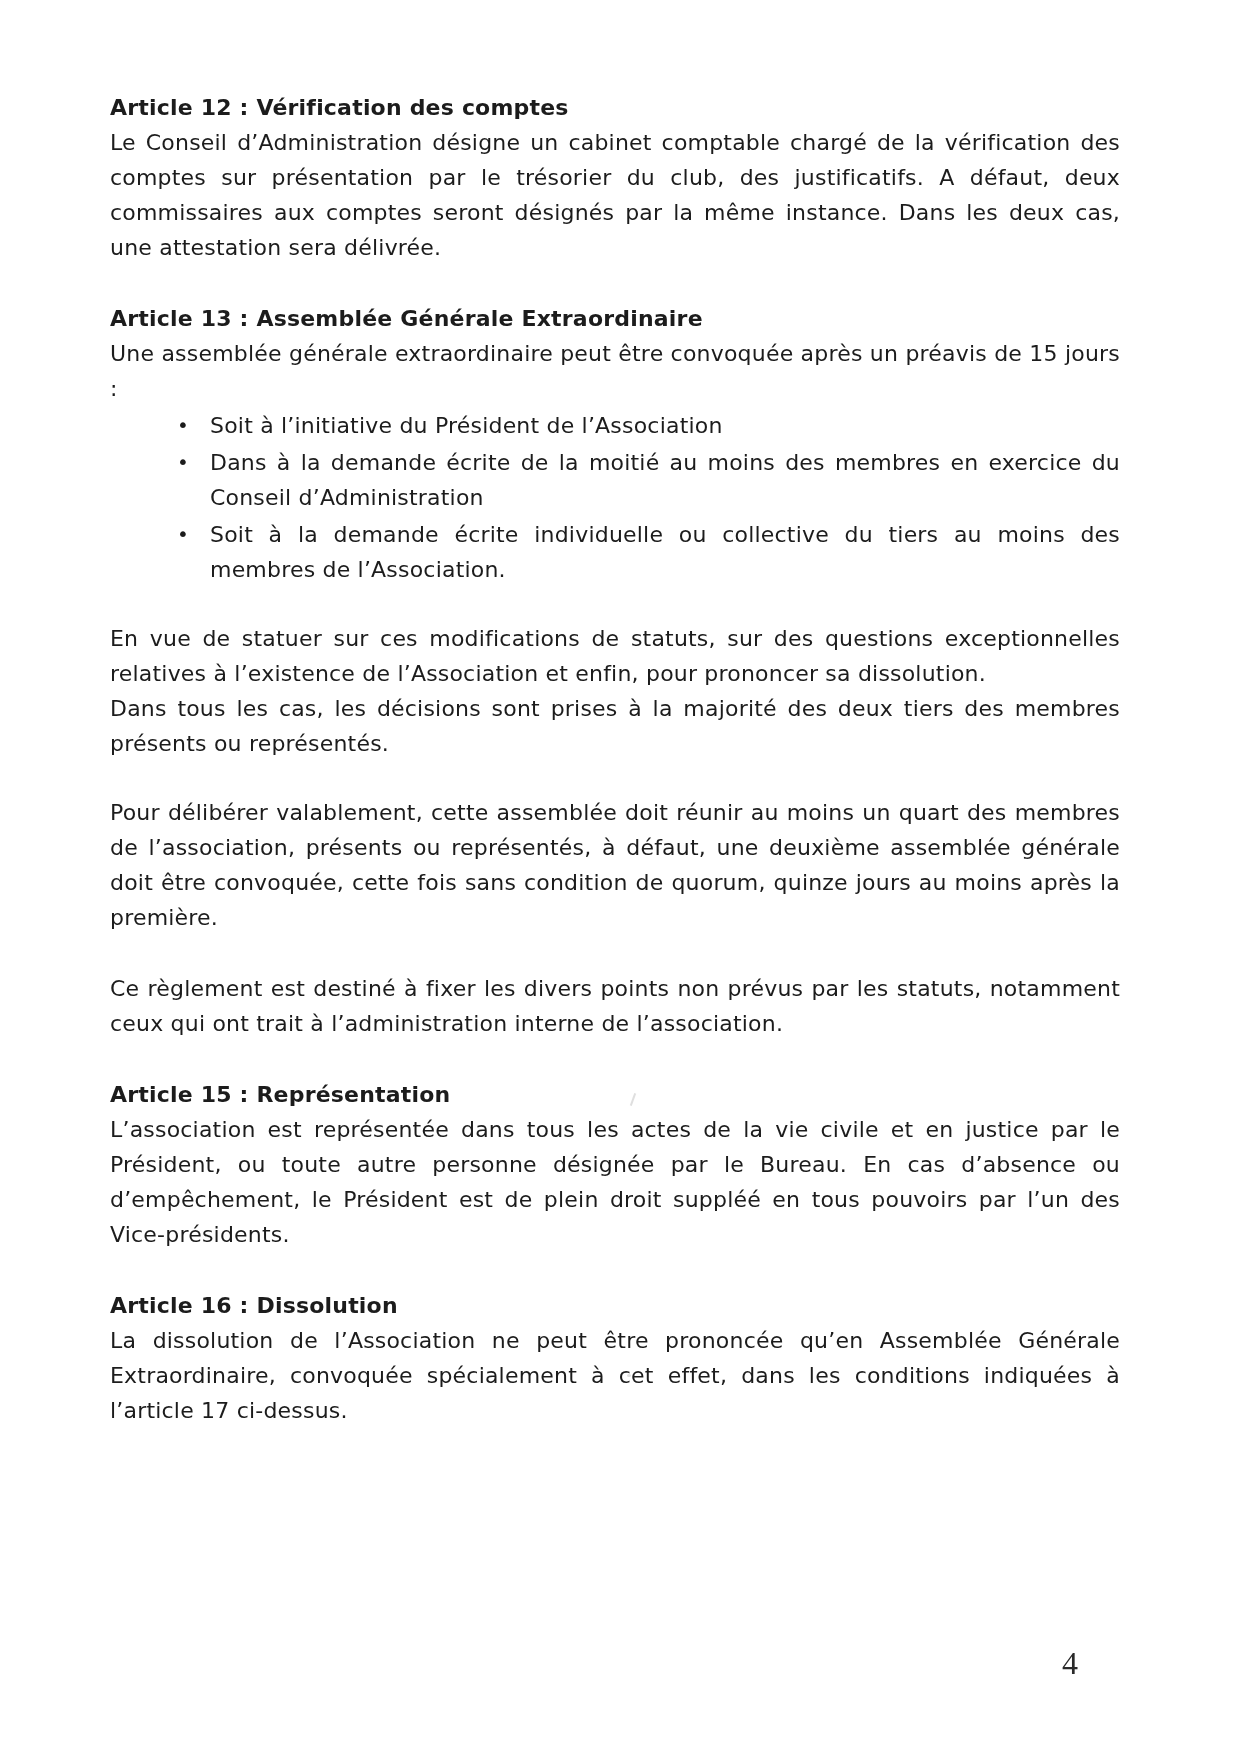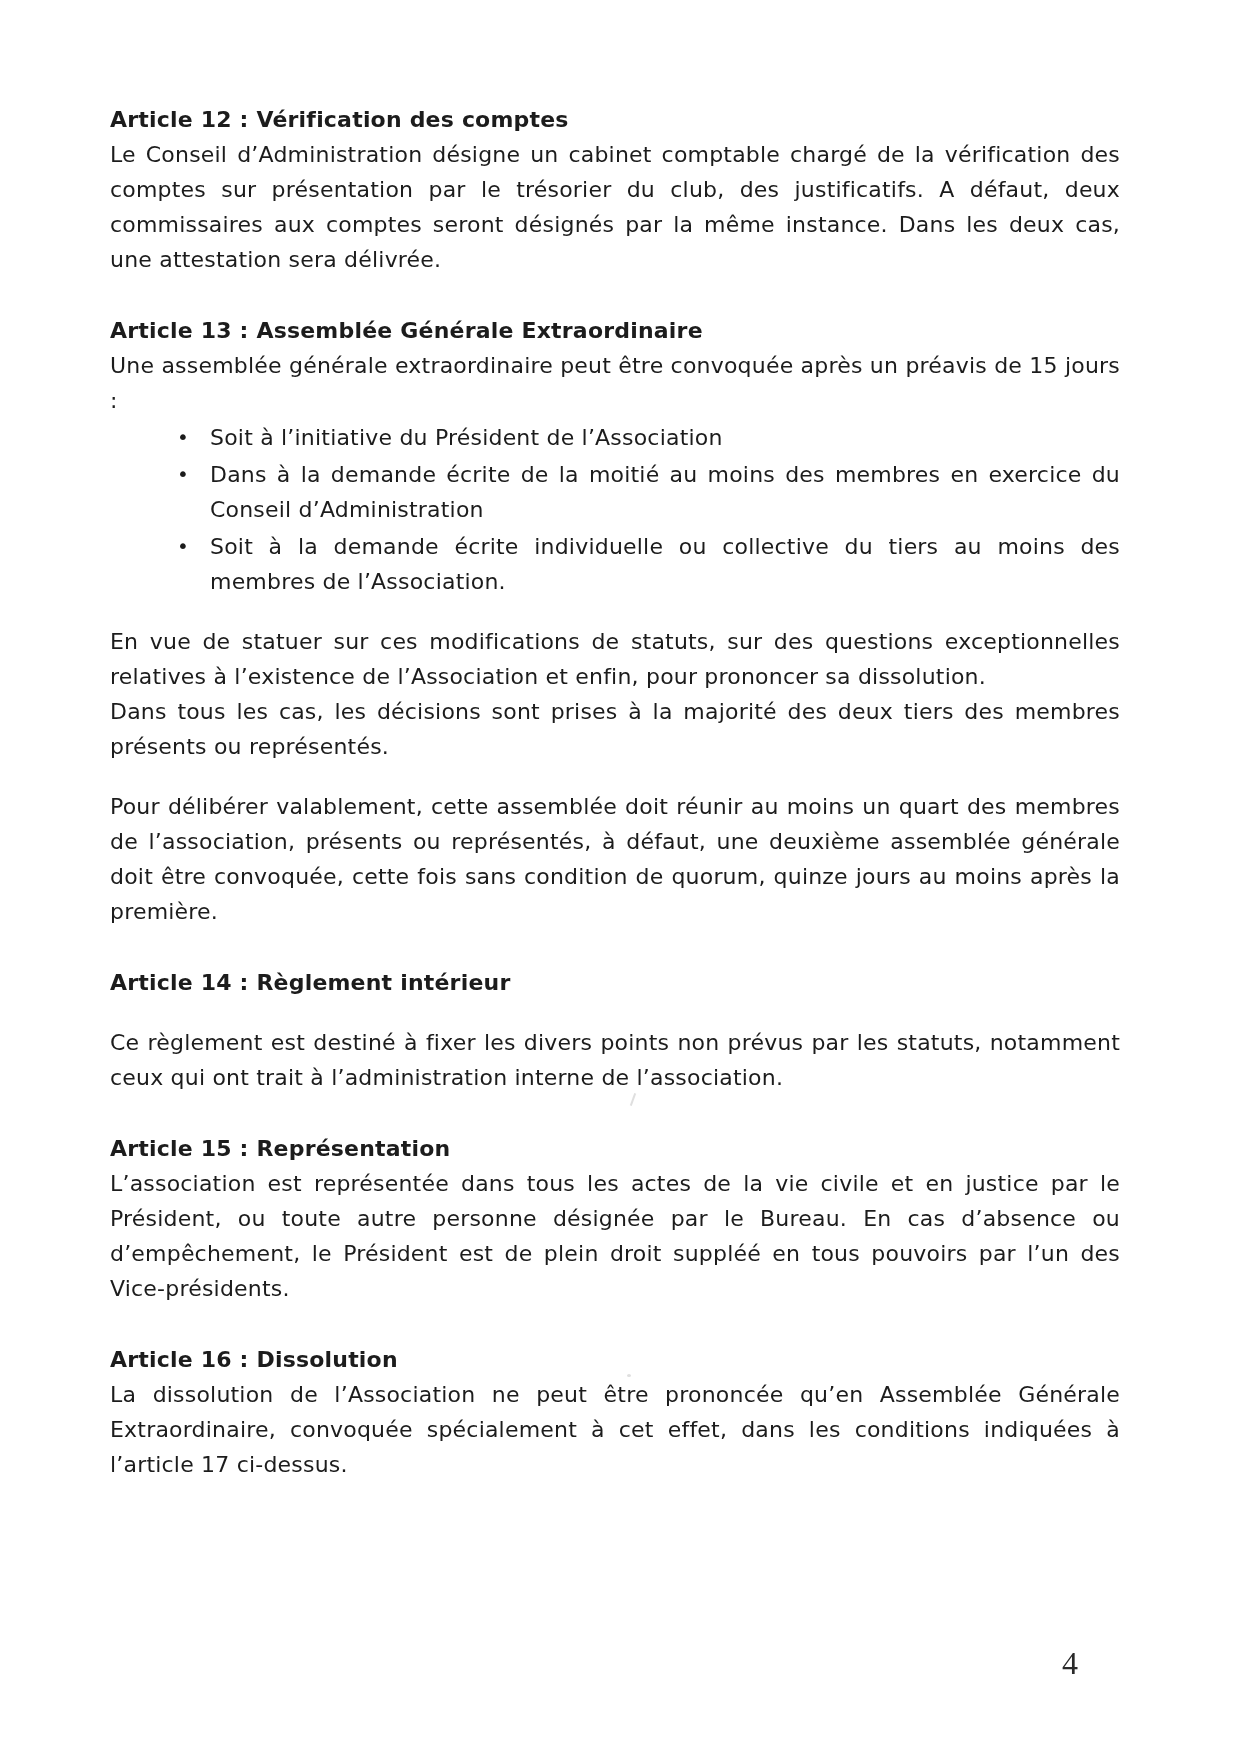--- a/index.html
+++ b/index.html
@@ -19,32 +19,32 @@
   .content {
     position: absolute;
     left: 110px;
     top: 90px;
     width: 1010px;
     font-size: 22px;
     line-height: 35px;
     letter-spacing: 0.2px;
   }
   .sec { margin-top: 36px; }
-  .sec:first-child { margin-top: 12px; }
+  .sec:first-child { margin-top: 0; }
   h2.heading {
     margin: 0;
     font-size: 22px;
     line-height: 35px;
     font-weight: bold;
   }
   p.para {
     margin: 0;
     text-align: justify;
   }
-  p.gap { margin-top: 25px; }
+  p.gap { margin-top: 34px; }
   ul.bullets {
     list-style: none;
     margin: 0;
     padding: 0;
   }
   ul.bullets li {
     position: relative;
     padding-left: 100px;
     text-align: justify;
     margin-top: 2px;
@@ -110,21 +110,20 @@
           <span class="marker">•</span>
           <span>Soit à la demande écrite individuelle ou collective du tiers au moins des membres de l’Association.</span>
         </li>
       </ul>
       <p class="para gap">En vue de statuer sur ces modifications de statuts, sur des questions exceptionnelles relatives à l’existence de l’Association et enfin, pour prononcer sa dissolution.</p>
       <p class="para">Dans tous les cas, les décisions sont prises à la majorité des deux tiers des membres présents ou représentés.</p>
       <p class="para gap">Pour délibérer valablement, cette assemblée doit réunir au moins un quart des membres de l’association, présents ou représentés, à défaut, une deuxième assemblée générale doit être convoquée, cette fois sans condition de quorum, quinze jours au moins après la première.</p>
     </section>
 
     <section class="sec">
-      <h2 class="heading">Article 14 : Règlement intérieur</h2>
       <p class="para gap">Ce règlement est destiné à fixer les divers points non prévus par les statuts, notamment ceux qui ont trait à l’administration interne de l’association.</p>
     </section>
 
     <section class="sec">
       <h2 class="heading">Article 15 : Représentation</h2>
       <p class="para">L’association est représentée dans tous les actes de la vie civile et en justice par le Président, ou toute autre personne désignée par le Bureau. En cas d’absence ou d’empêchement, le Président est de plein droit suppléé en tous pouvoirs par l’un des Vice-présidents.</p>
     </section>
 
     <section class="sec">
       <h2 class="heading">Article 16 : Dissolution</h2>

